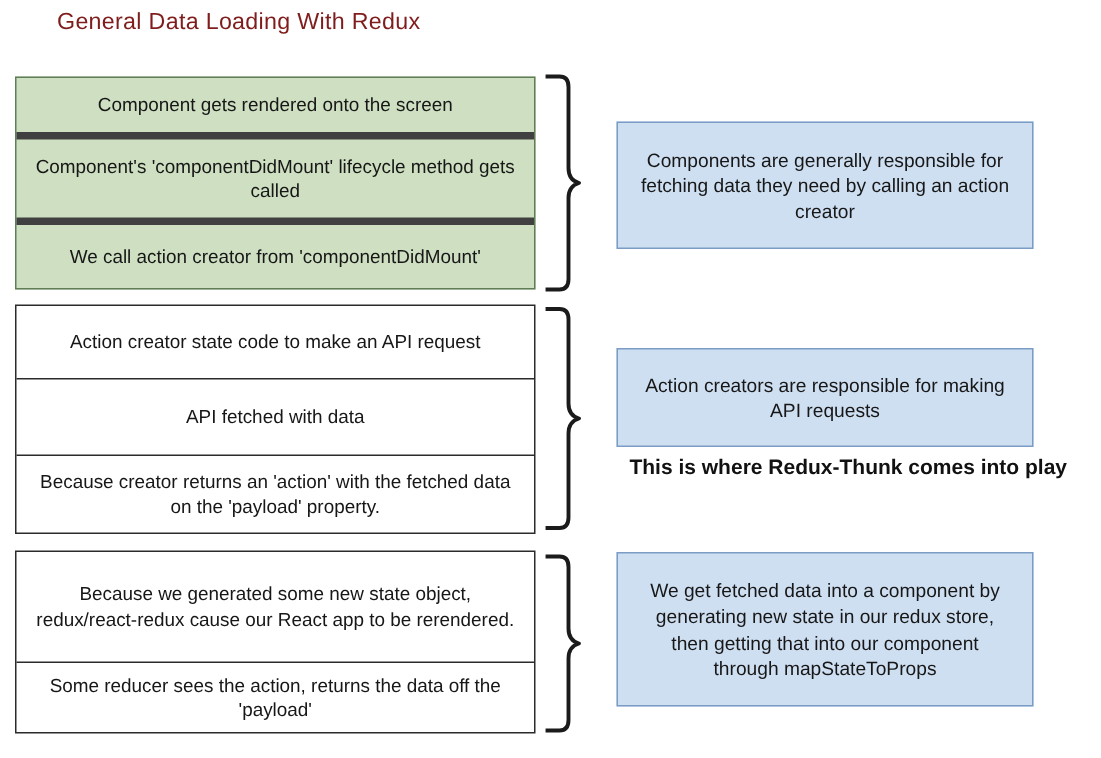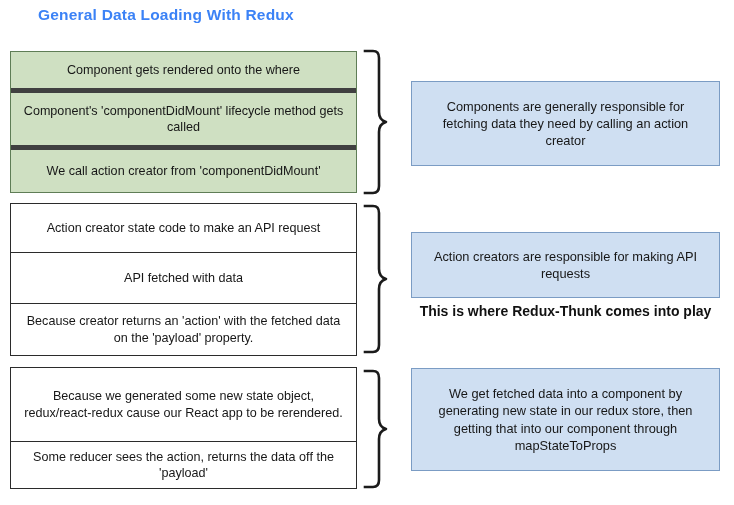--- a/index.html
+++ b/index.html
@@ -20,23 +20,23 @@
   #diagram {
     position: absolute;
     inset: 0;
   }
 
   .title {
     position: absolute;
     left: 38px;
     top: 6px;
     font-size: 15.5px;
-    font-weight: bold;
+    font-weight: normal;
     letter-spacing: 0.2px;
-    color: #3b82f6;
+    color: #7f1d1d;
     white-space: nowrap;
   }
 
   
   .flow-group {
     position: absolute;
     left: 10px;
     width: 347px;
     box-sizing: border-box;
     display: flex;
@@ -104,21 +104,21 @@
   }
   .brace svg { display: block; }
   .brace-1 { top: 48px;  height: 148px; }
   .brace-2 { top: 203px; height: 152px; }
   .brace-3 { top: 368px; height: 122px; }
 
   
   .note {
     position: absolute;
     left: 411px;
-    width: 309px;
+    width: 278px;
     box-sizing: border-box;
     border: 1.4px solid #7b9cc4;
     background: #cfdff2;
     display: flex;
     align-items: center;
     justify-content: center;
     text-align: center;
     padding: 4px 14px;
     font-size: 12.8px;
     line-height: 1.33;
@@ -141,21 +141,21 @@
   }
 </style>
 </head>
 <body>
 
 <div id="diagram">
 
   <div class="title">General Data Loading With Redux</div>
 
   <div class="flow-group green">
-    <div class="flow-row r0">Component gets rendered onto the where</div>
+    <div class="flow-row r0">Component gets rendered onto the screen</div>
     <div class="flow-row r1">Component's 'componentDidMount' lifecycle method gets called</div>
     <div class="flow-row r2">We call action creator from 'componentDidMount'</div>
   </div>
 
   <div class="brace brace-1">
     <svg width="28" height="148" viewBox="0 0 28 148" fill="none" xmlns="http://www.w3.org/2000/svg" aria-hidden="true">
       <path d="M3 3 H11 Q17 3 17 10 V64 Q17 72 24 74 Q17 76 17 84 V138 Q17 145 11 145 H3" stroke="#1b1b1b" stroke-width="2.6" stroke-linecap="square" stroke-linejoin="round" fill="none"></path>
     </svg>
   </div>
 

